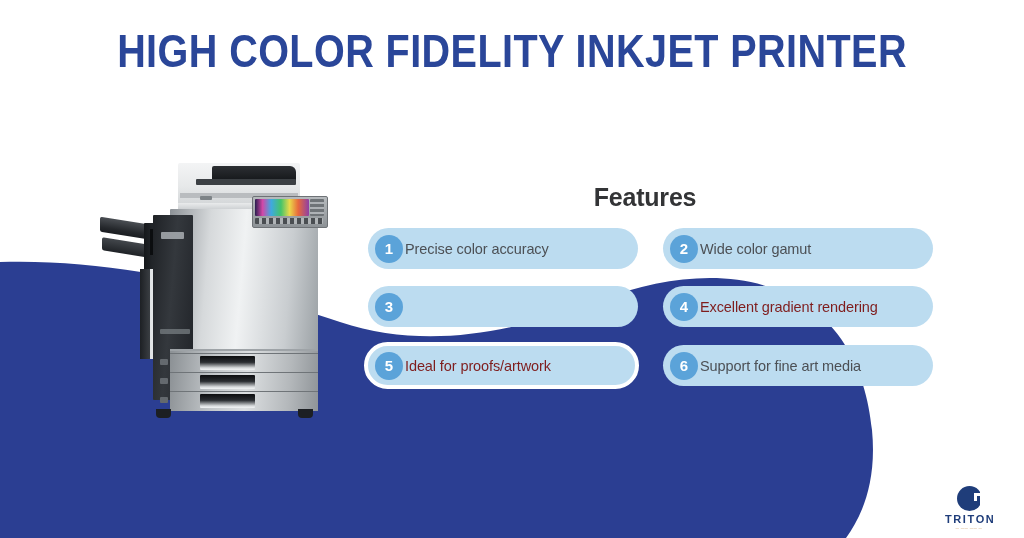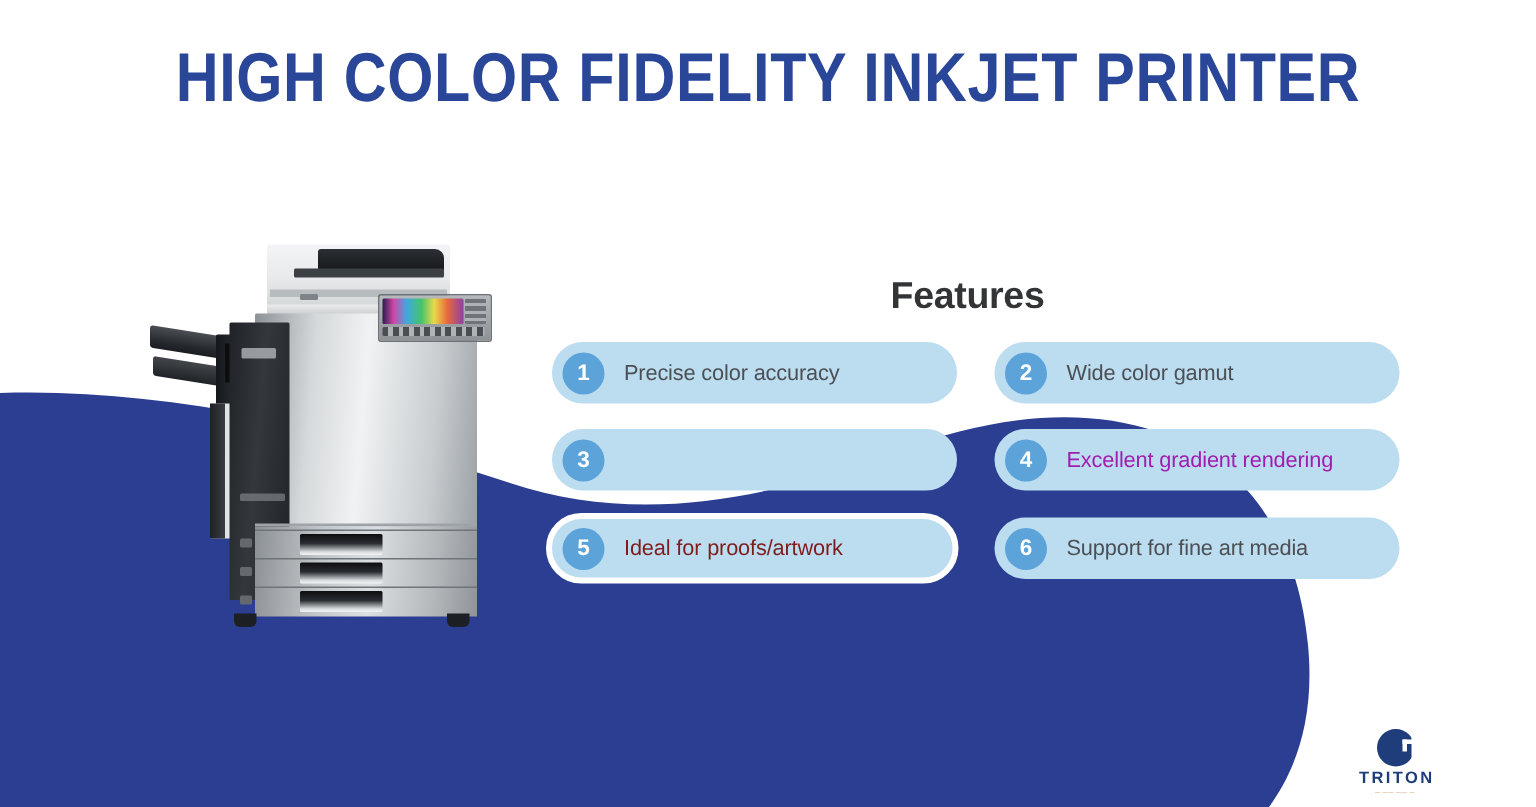--- a/index.html
+++ b/index.html
@@ -83,21 +83,21 @@
     background: #5ba3d9;
     color: #ffffff;
     font-size: 15px;
     font-weight: bold;
     display: flex;
     align-items: center;
     justify-content: center;
     line-height: 1;
   }
   .pill-label {
-    margin-left: 13px;
+    margin-left: 2px;
     font-size: 14.5px;
     color: #4c5055;
     white-space: nowrap;
     letter-spacing: -0.1px;
   }
 
   
   #printer {
     position: absolute;
     left: 100px;
@@ -245,21 +245,21 @@
     background: linear-gradient(90deg,#cfd3d6 0%,#eceeef 50%,#b9bdc0 100%);
   }
   .pr-out-base-dark {
     left: 40px; top: 106px; width: 10px; height: 90px;
     background: linear-gradient(90deg,#1d2024 0%,#3a3e43 100%);
   }
 
   
   #logo {
     position: absolute;
-    left: 906px;
+    left: 945px;
     top: 486px;
     width: 48px;
     height: 48px;
   }
   #logo-circle {
     position: absolute;
     left: 12px; top: 0px;
     width: 25px; height: 25px;
     border-radius: 50%;
     background: #1f3d7a;
@@ -371,21 +371,21 @@
     <div class="pill-badge" style="background: rgb(91, 163, 217);">2</div>
     <div class="pill-label" style="color: rgb(76, 80, 85);">Wide color gamut</div>
   </div>
 
   <div class="pill" style="left: 368px; top: 286px; width: 270px; background: rgb(188, 220, 240);">
     <div class="pill-badge" style="background: rgb(91, 163, 217);">3</div>
   </div>
 
   <div class="pill" style="left: 663px; top: 286px; width: 270px; background: rgb(188, 220, 240);">
     <div class="pill-badge" style="background: rgb(91, 163, 217);">4</div>
-    <div class="pill-label" style="color: #a21caf;">Excellent gradient rendering</div>
+    <div class="pill-label" style="color: #7f1d1d;">Excellent gradient rendering</div>
   </div>
 
   <div class="pill on-wave" style="left: 368px; top: 345px; width: 275px; background: rgb(188, 220, 240);">
     <div class="pill-badge" style="background: rgb(91, 163, 217);">5</div>
     <div class="pill-label" style="color: #7f1d1d;">Ideal for proofs/artwork</div>
   </div>
 
   <div class="pill" style="left: 663px; top: 345px; width: 270px; background: rgb(188, 220, 240);">
     <div class="pill-badge" style="background: rgb(91, 163, 217);">6</div>
     <div class="pill-label" style="color: rgb(76, 80, 85);">Support for fine art media</div>

